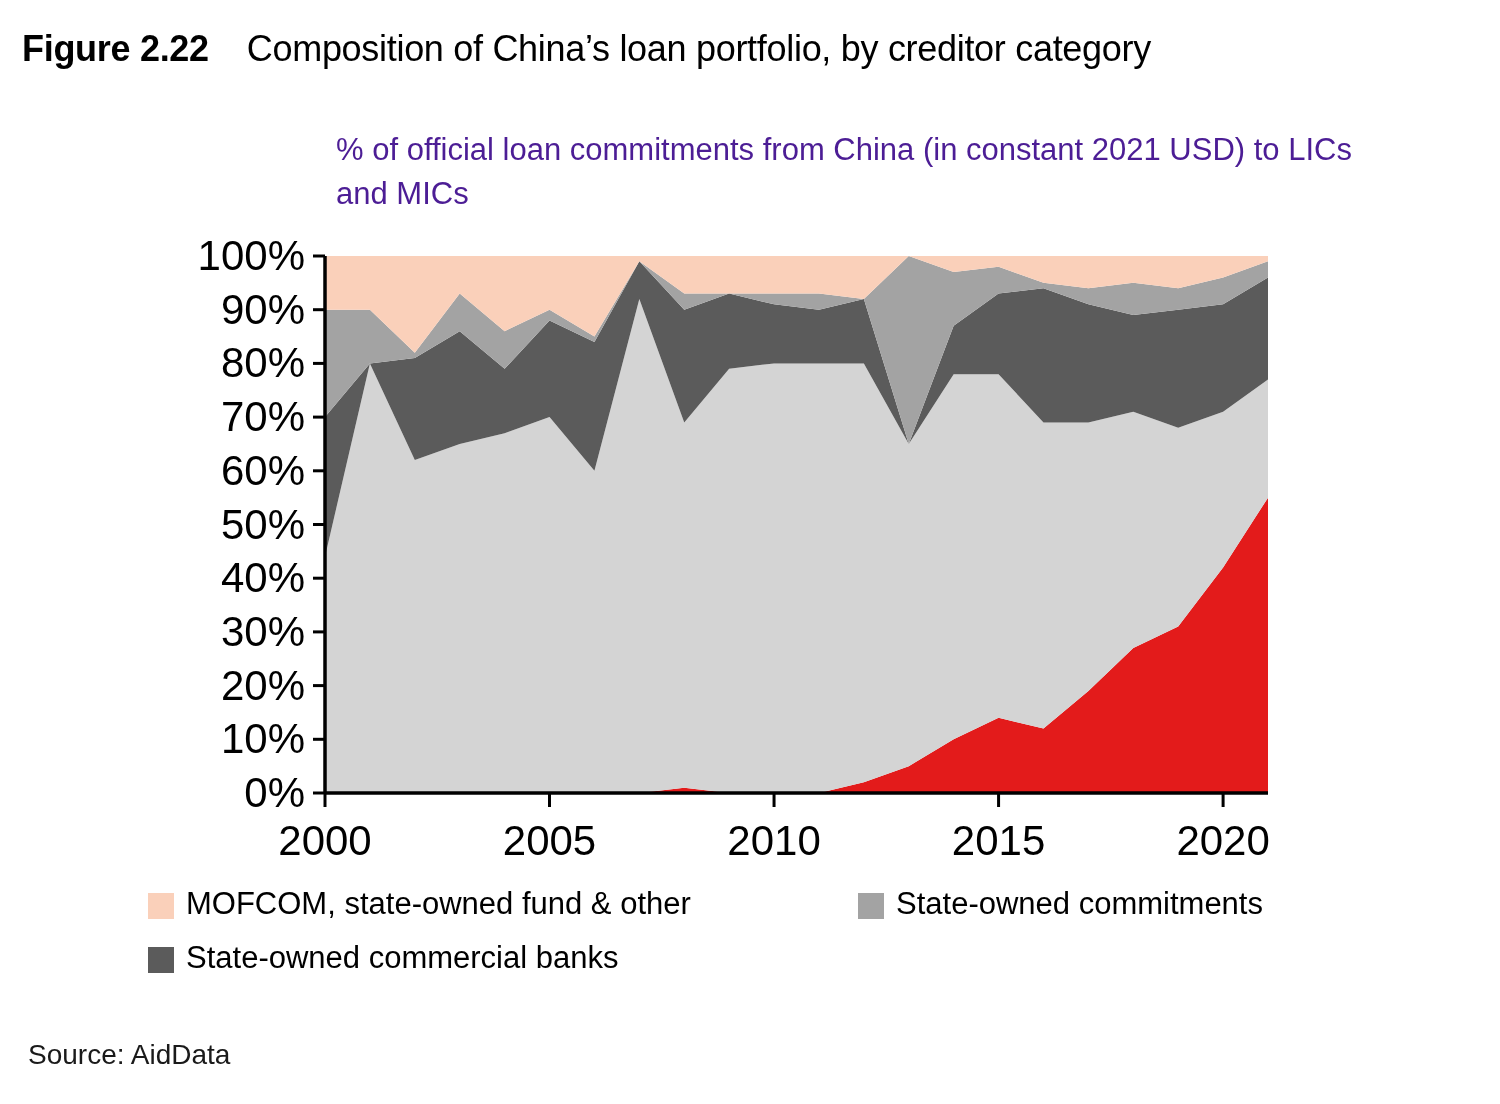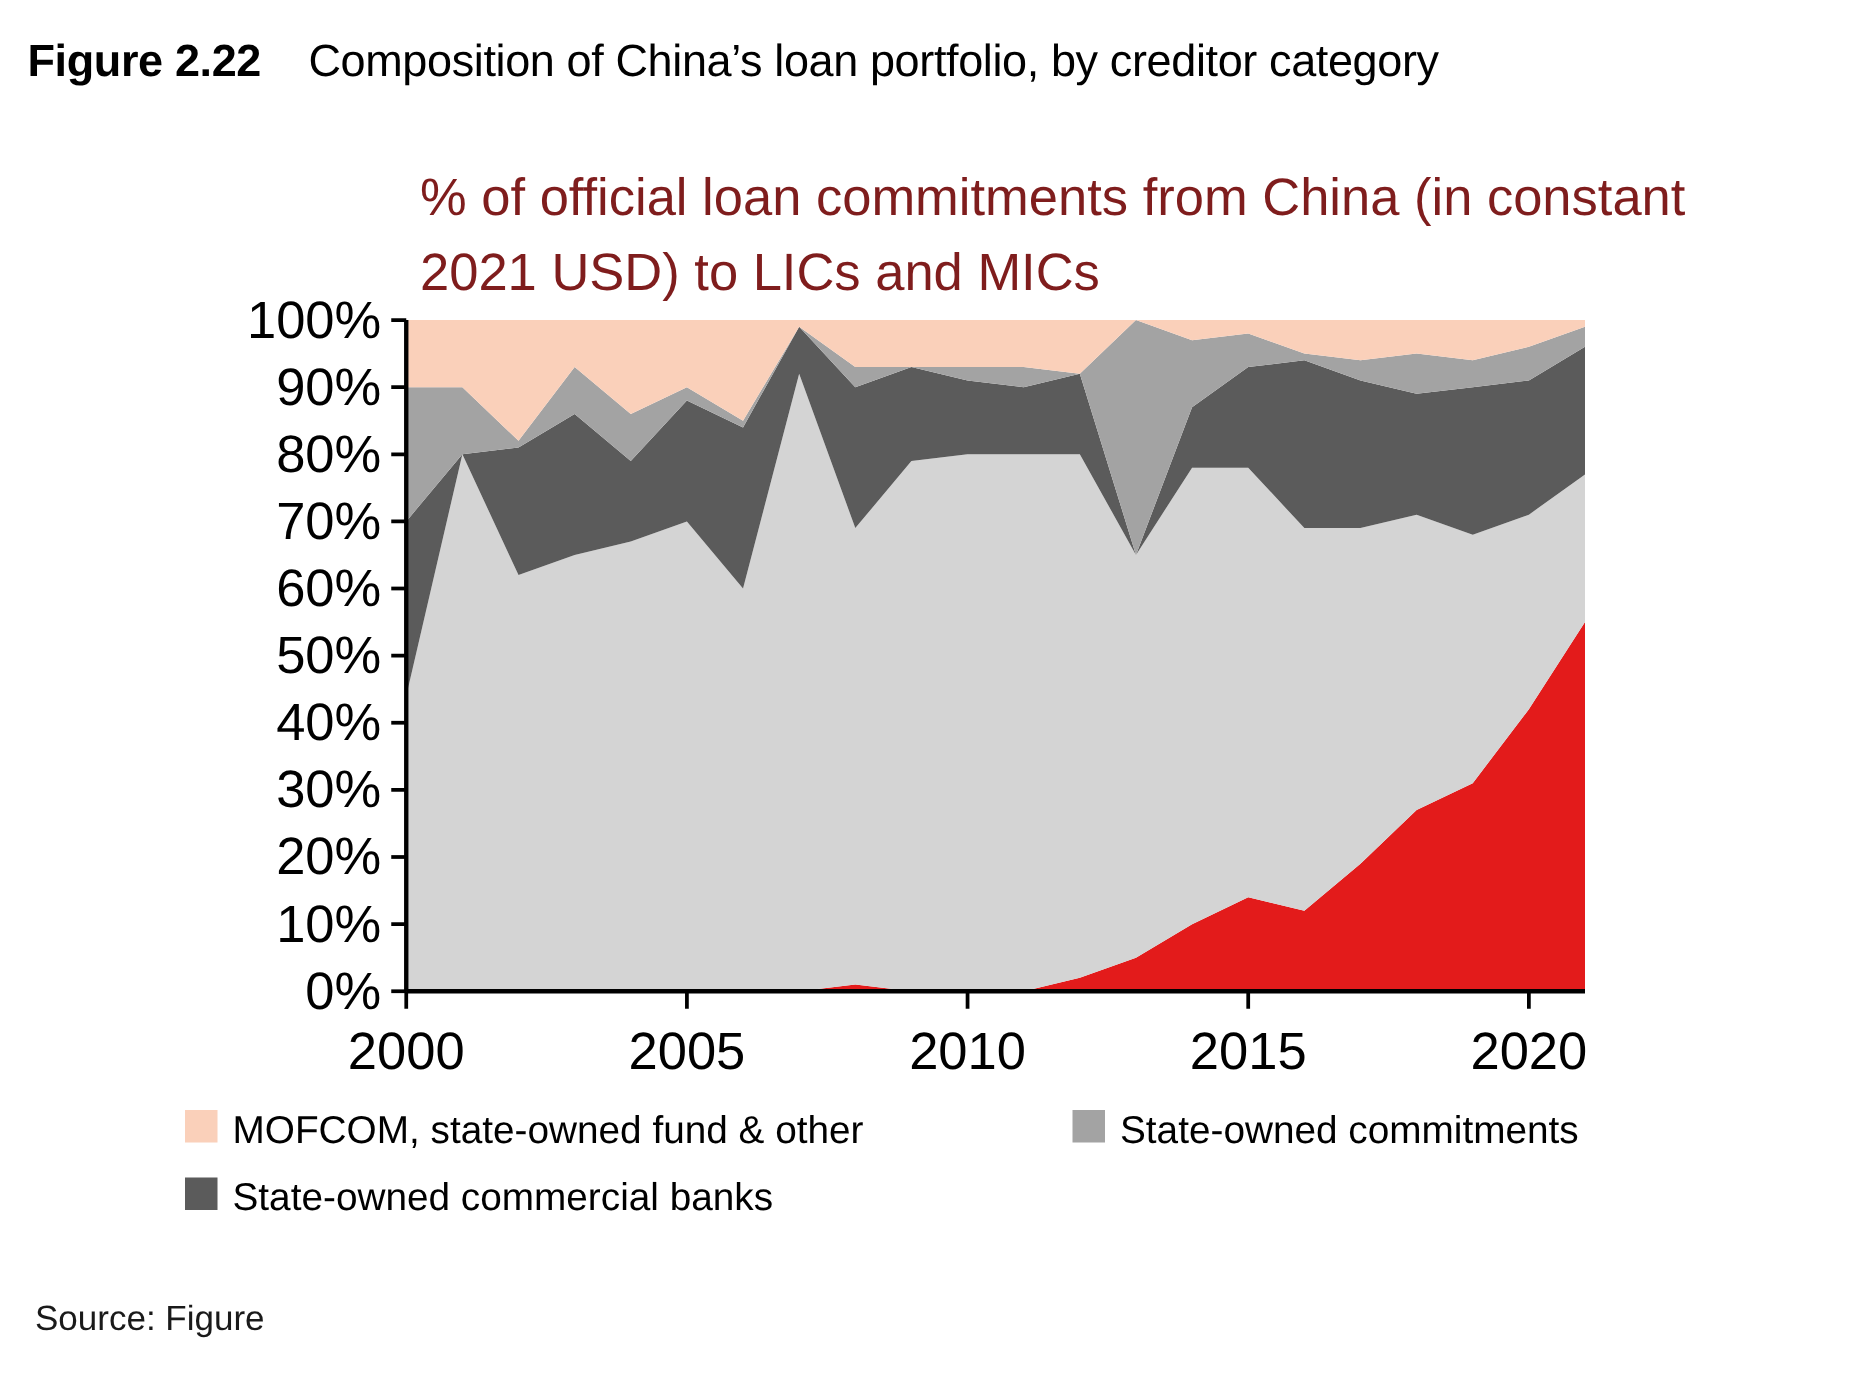--- a/index.html
+++ b/index.html
@@ -37,23 +37,23 @@
     margin-left: 38px;
     max-width: 1100px;
   }
 
   
   .subtitle {
     position: absolute;
     left: 336px;
     top: 128px;
     width: 1040px;
-    font-size: 42px;
+    font-size: 31px;
     line-height: 1.42;
-    color: #7f1d1d;
+    color: #4c1d95;
   }
 
   
   .chart-wrap {
     position: absolute;
     left: 0;
     top: 230px;
     width: 1500px;
     height: 630px;
   }
@@ -66,21 +66,21 @@
     top: 876px;
     width: 1320px;
   }
   .legend-row {
     display: flex;
     align-items: center;
     height: 54px;
   }
   .legend-item {
     display: flex;
-    align-items: flex-start;
+    align-items: flex-end;
   }
   .legend-item.col1 { width: 710px; }
   .legend-swatch {
     width: 26px;
     height: 26px;
     flex: none;
     margin-right: 12px;
   }
   .legend-label {
     font-size: 31px;
@@ -164,13 +164,13 @@
     </div>
   </div>
   <div class="legend-row">
     <div class="legend-item col1">
       <span class="legend-swatch" style="background:#5B5B5B"></span>
       <span class="legend-label">State-owned commercial banks</span>
     </div>
   </div>
 </div>
 
-<div class="source">Source: Figure</div>
+<div class="source">Source: AidData</div>
 
 </body></html>

